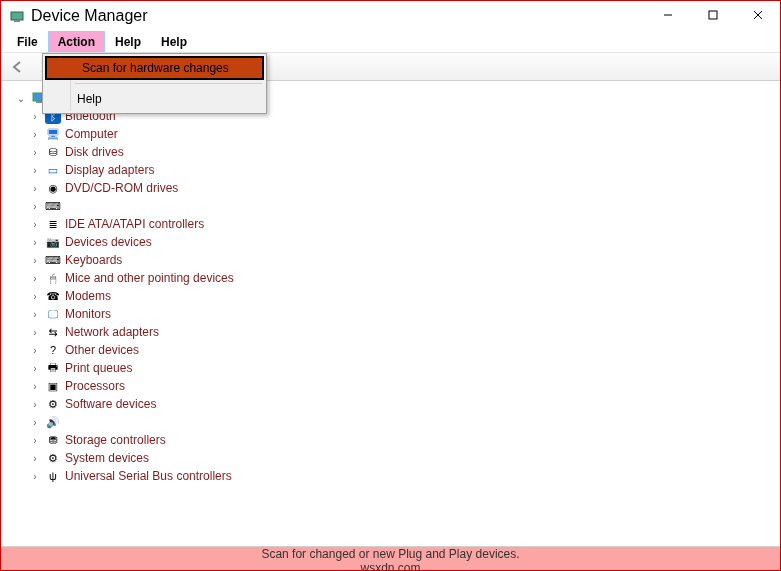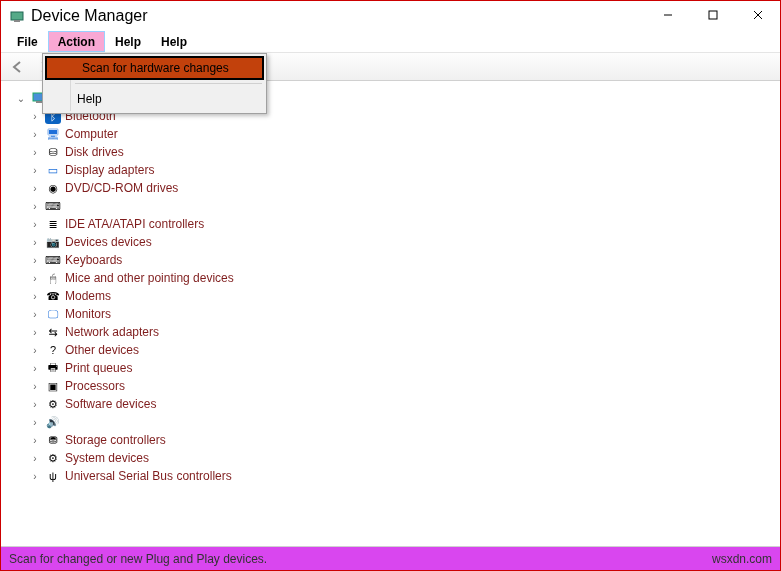--- a/index.html
+++ b/index.html
@@ -116,23 +116,23 @@
     width:12px;font-size:10px;color:#666;text-align:center;
     cursor:default;
   }
   .dev-icon {
     width:16px;height:16px;display:flex;align-items:center;justify-content:center;
     font-size:11px;
   }
   .node-label { font-size:12px;color:#7f1d1d; }
   .statusbar {
     position:absolute;left:0;right:0;bottom:0;height:24px;
-    background:#d946ef;border-top:1px solid #d0d0d0;
+    background:#fca5a5;border-top:1px solid #d0d0d0;
     display:flex;align-items:center;justify-content:space-between;
-    padding:0 8px;font-size:12px;color:#333;
+    padding:0 8px;font-size:12px;color:#333;flex-direction:column;
   }
   svg { display:block; }
 </style>
 </head>
 <body>
 
 <div class="titlebar">
   <span class="app-icon">
     <svg width="14" height="14" viewBox="0 0 14 14">
         <rect x="1" y="3" width="12" height="8" fill="#5a8" stroke="#265"></rect>

